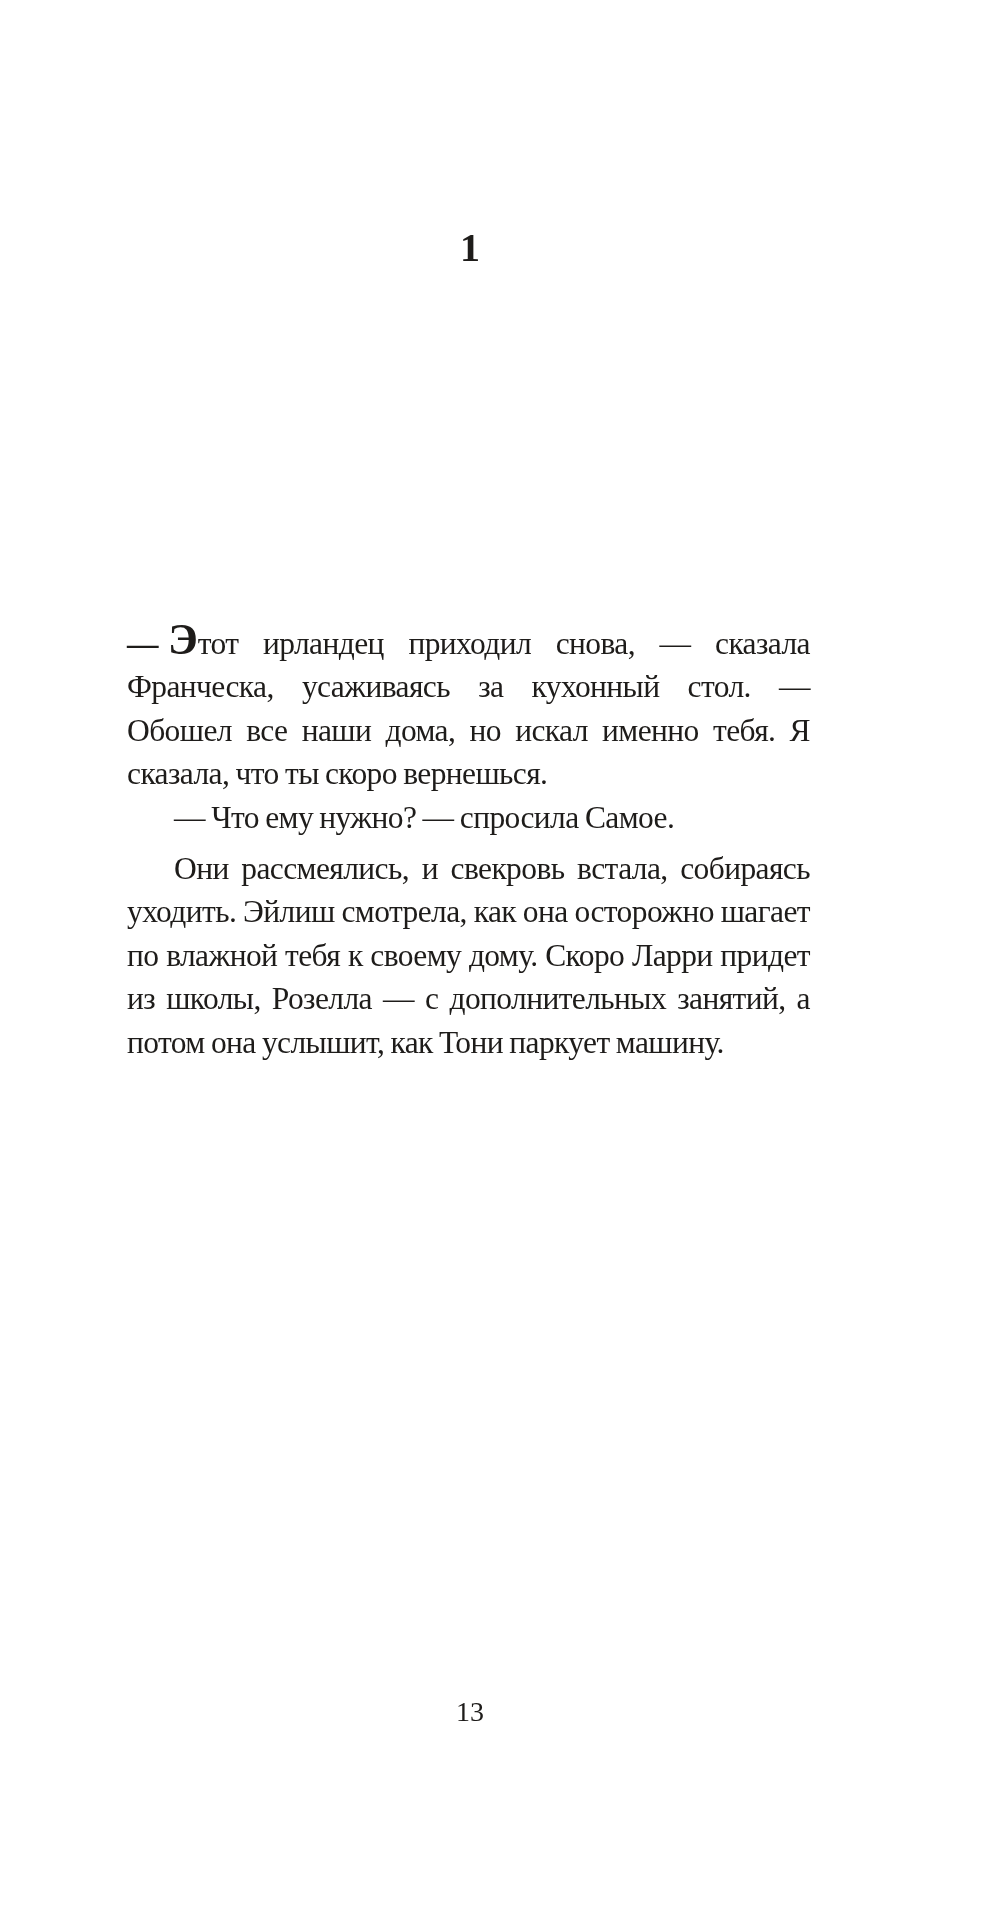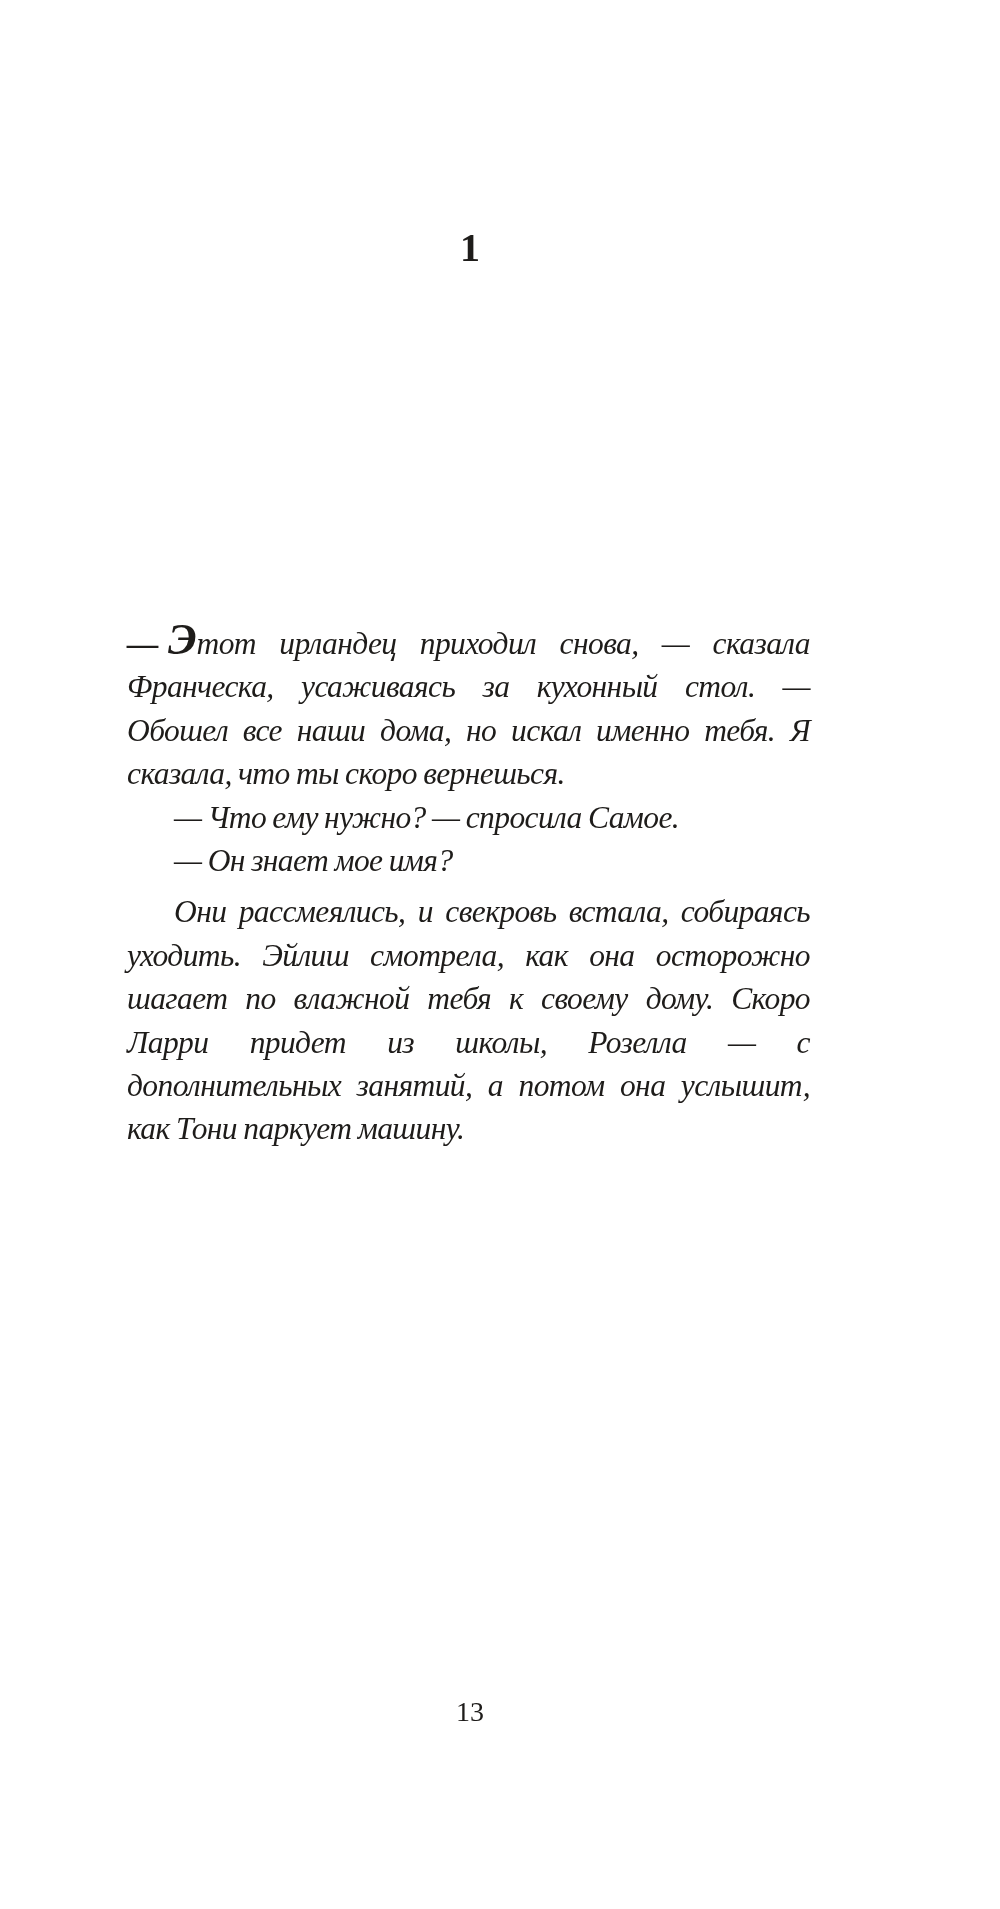--- a/index.html
+++ b/index.html
@@ -27,21 +27,20 @@
     }
     .text-block {
       position: absolute;
       top: 622px;
       left: 127px;
       width: 683px;
       font-size: 31.5px;
       line-height: 43.4px;
       letter-spacing: -0.6px;
       word-spacing: -1px;
-      font-style: italic;
     }
     .para {
       margin: 0;
       text-align: justify;
       text-align-last: left;
       text-indent: 47px;
     }
     .para.first {
       text-indent: 0;
     }
@@ -70,17 +69,16 @@
     }
   </style>
 </head>
 <body>
 
 <div class="chapter-number">1</div>
 
 <div class="text-block">
   <p class="para first"><span class="lead-dash">—</span><span class="drop-cap">Э</span><span>тот ирландец приходил снова, — сказала Франческа, усаживаясь за кухонный стол. — Обошел все наши дома, но искал именно тебя. Я сказала, что ты скоро вернешься.</span></p>
   <p class="para">— Что ему нужно? — спросила Самое.</p>
-  <p class="para">— Он знает мое имя?</p>
   <p class="para spaced">Они рассмеялись, и свекровь встала, собираясь уходить. Эйлиш смотрела, как она осторожно шагает по влажной тебя к своему дому. Скоро Ларри придет из школы, Розелла — с дополнительных занятий, а потом она услышит, как Тони паркует машину.</p>
 </div>
 
 <div class="page-number">13</div>
 
 </body></html>

